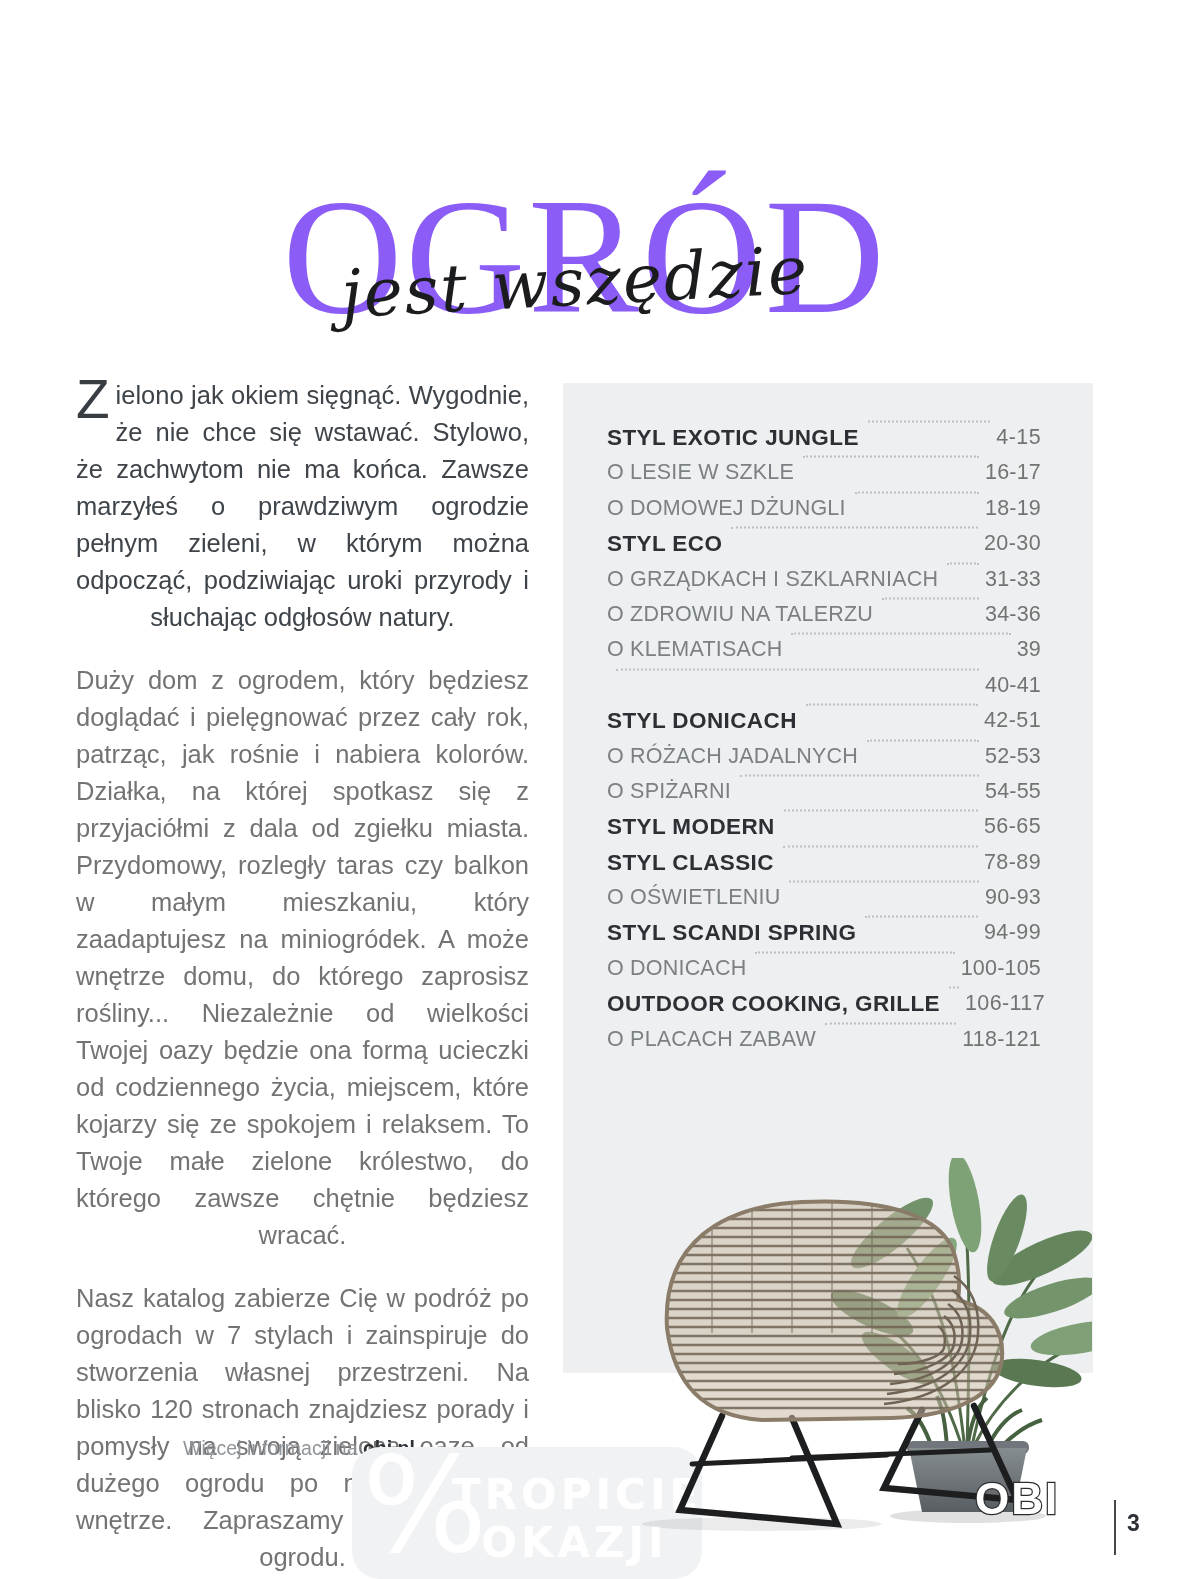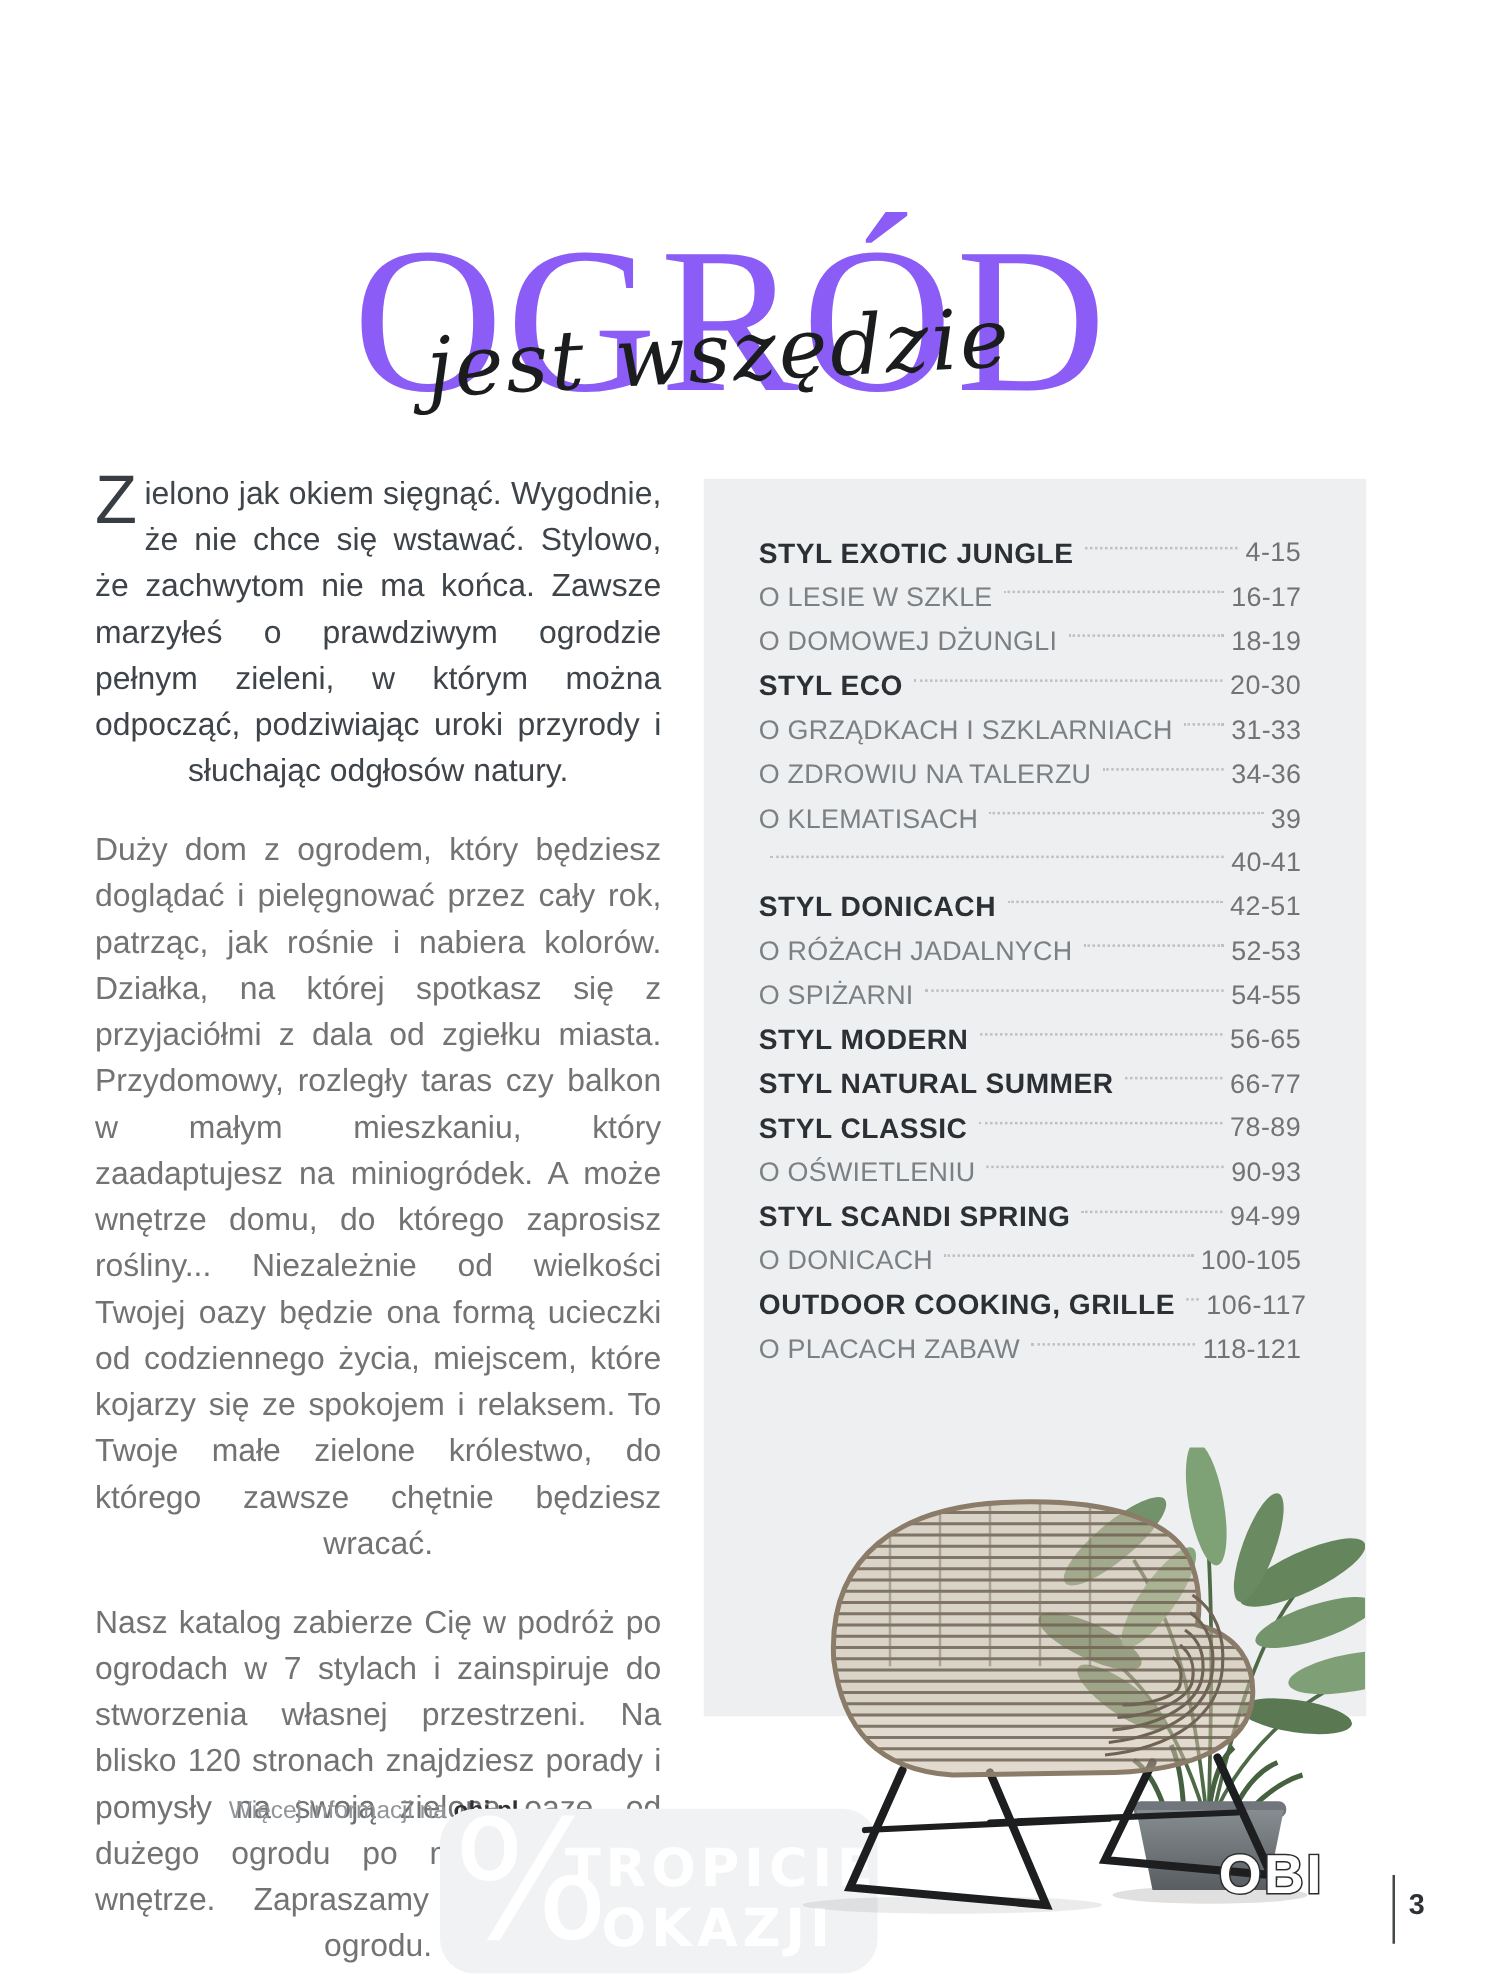--- a/index.html
+++ b/index.html
@@ -18,21 +18,21 @@
   .intro{position:absolute;left:76px;top:377px;width:453px;
          font-size:25.5px;line-height:37px;text-align:justify;}
   .intro p{margin:0 0 26px 0;text-align:justify;text-align-last:center;}
   .intro .p-dark{color:#3e4449;}
   .intro .p-light{color:#737373;}
   .dropcap{float:left;font-size:55px;line-height:41px;padding:2px 6px 0 0;color:#373d42;}
 
   
   .toc-panel{position:absolute;left:563px;top:383px;width:530px;height:990px;background:#edeff0;}
   .toc-list{list-style:none;margin:0;padding:42px 52px 0 44px;}
-  .toc-row{display:flex;align-items:center;height:35.4px;font-size:21.5px;
+  .toc-row{display:flex;align-items:flex-start;height:35.4px;font-size:21.5px;
            color:#7b8084;letter-spacing:0.2px;white-space:nowrap;}
   .toc-row.strong{font-weight:700;color:#2c3034;font-size:22.5px;letter-spacing:0.4px;}
   .leader{flex:1 1 auto;min-width:10px;border-bottom:2.4px dotted #bdc1c4;
           margin:0 6px 0 9px;transform:translateY(-4.5px);}
   .toc-pages{color:#737373;font-weight:400;font-size:21.5px;}
 
   
   .photo{position:absolute;left:622px;top:1158px;width:470px;height:377px;z-index:3;}
 
   
@@ -134,25 +134,20 @@
       <span class="leader"></span>
       <span class="toc-pages">54-55</span>
     </li>
 
     <li class="toc-row strong">
       <span class="toc-label">STYL MODERN</span>
       <span class="leader"></span>
       <span class="toc-pages">56-65</span>
     </li>
 
-    <li class="toc-row strong">
-      <span class="toc-label">STYL NATURAL SUMMER</span>
-      <span class="leader"></span>
-      <span class="toc-pages">66-77</span>
-    </li>
 
     <li class="toc-row strong">
       <span class="toc-label">STYL CLASSIC</span>
       <span class="leader"></span>
       <span class="toc-pages">78-89</span>
     </li>
 
     <li class="toc-row">
       <span class="toc-label">O OŚWIETLENIU</span>
       <span class="leader"></span>

